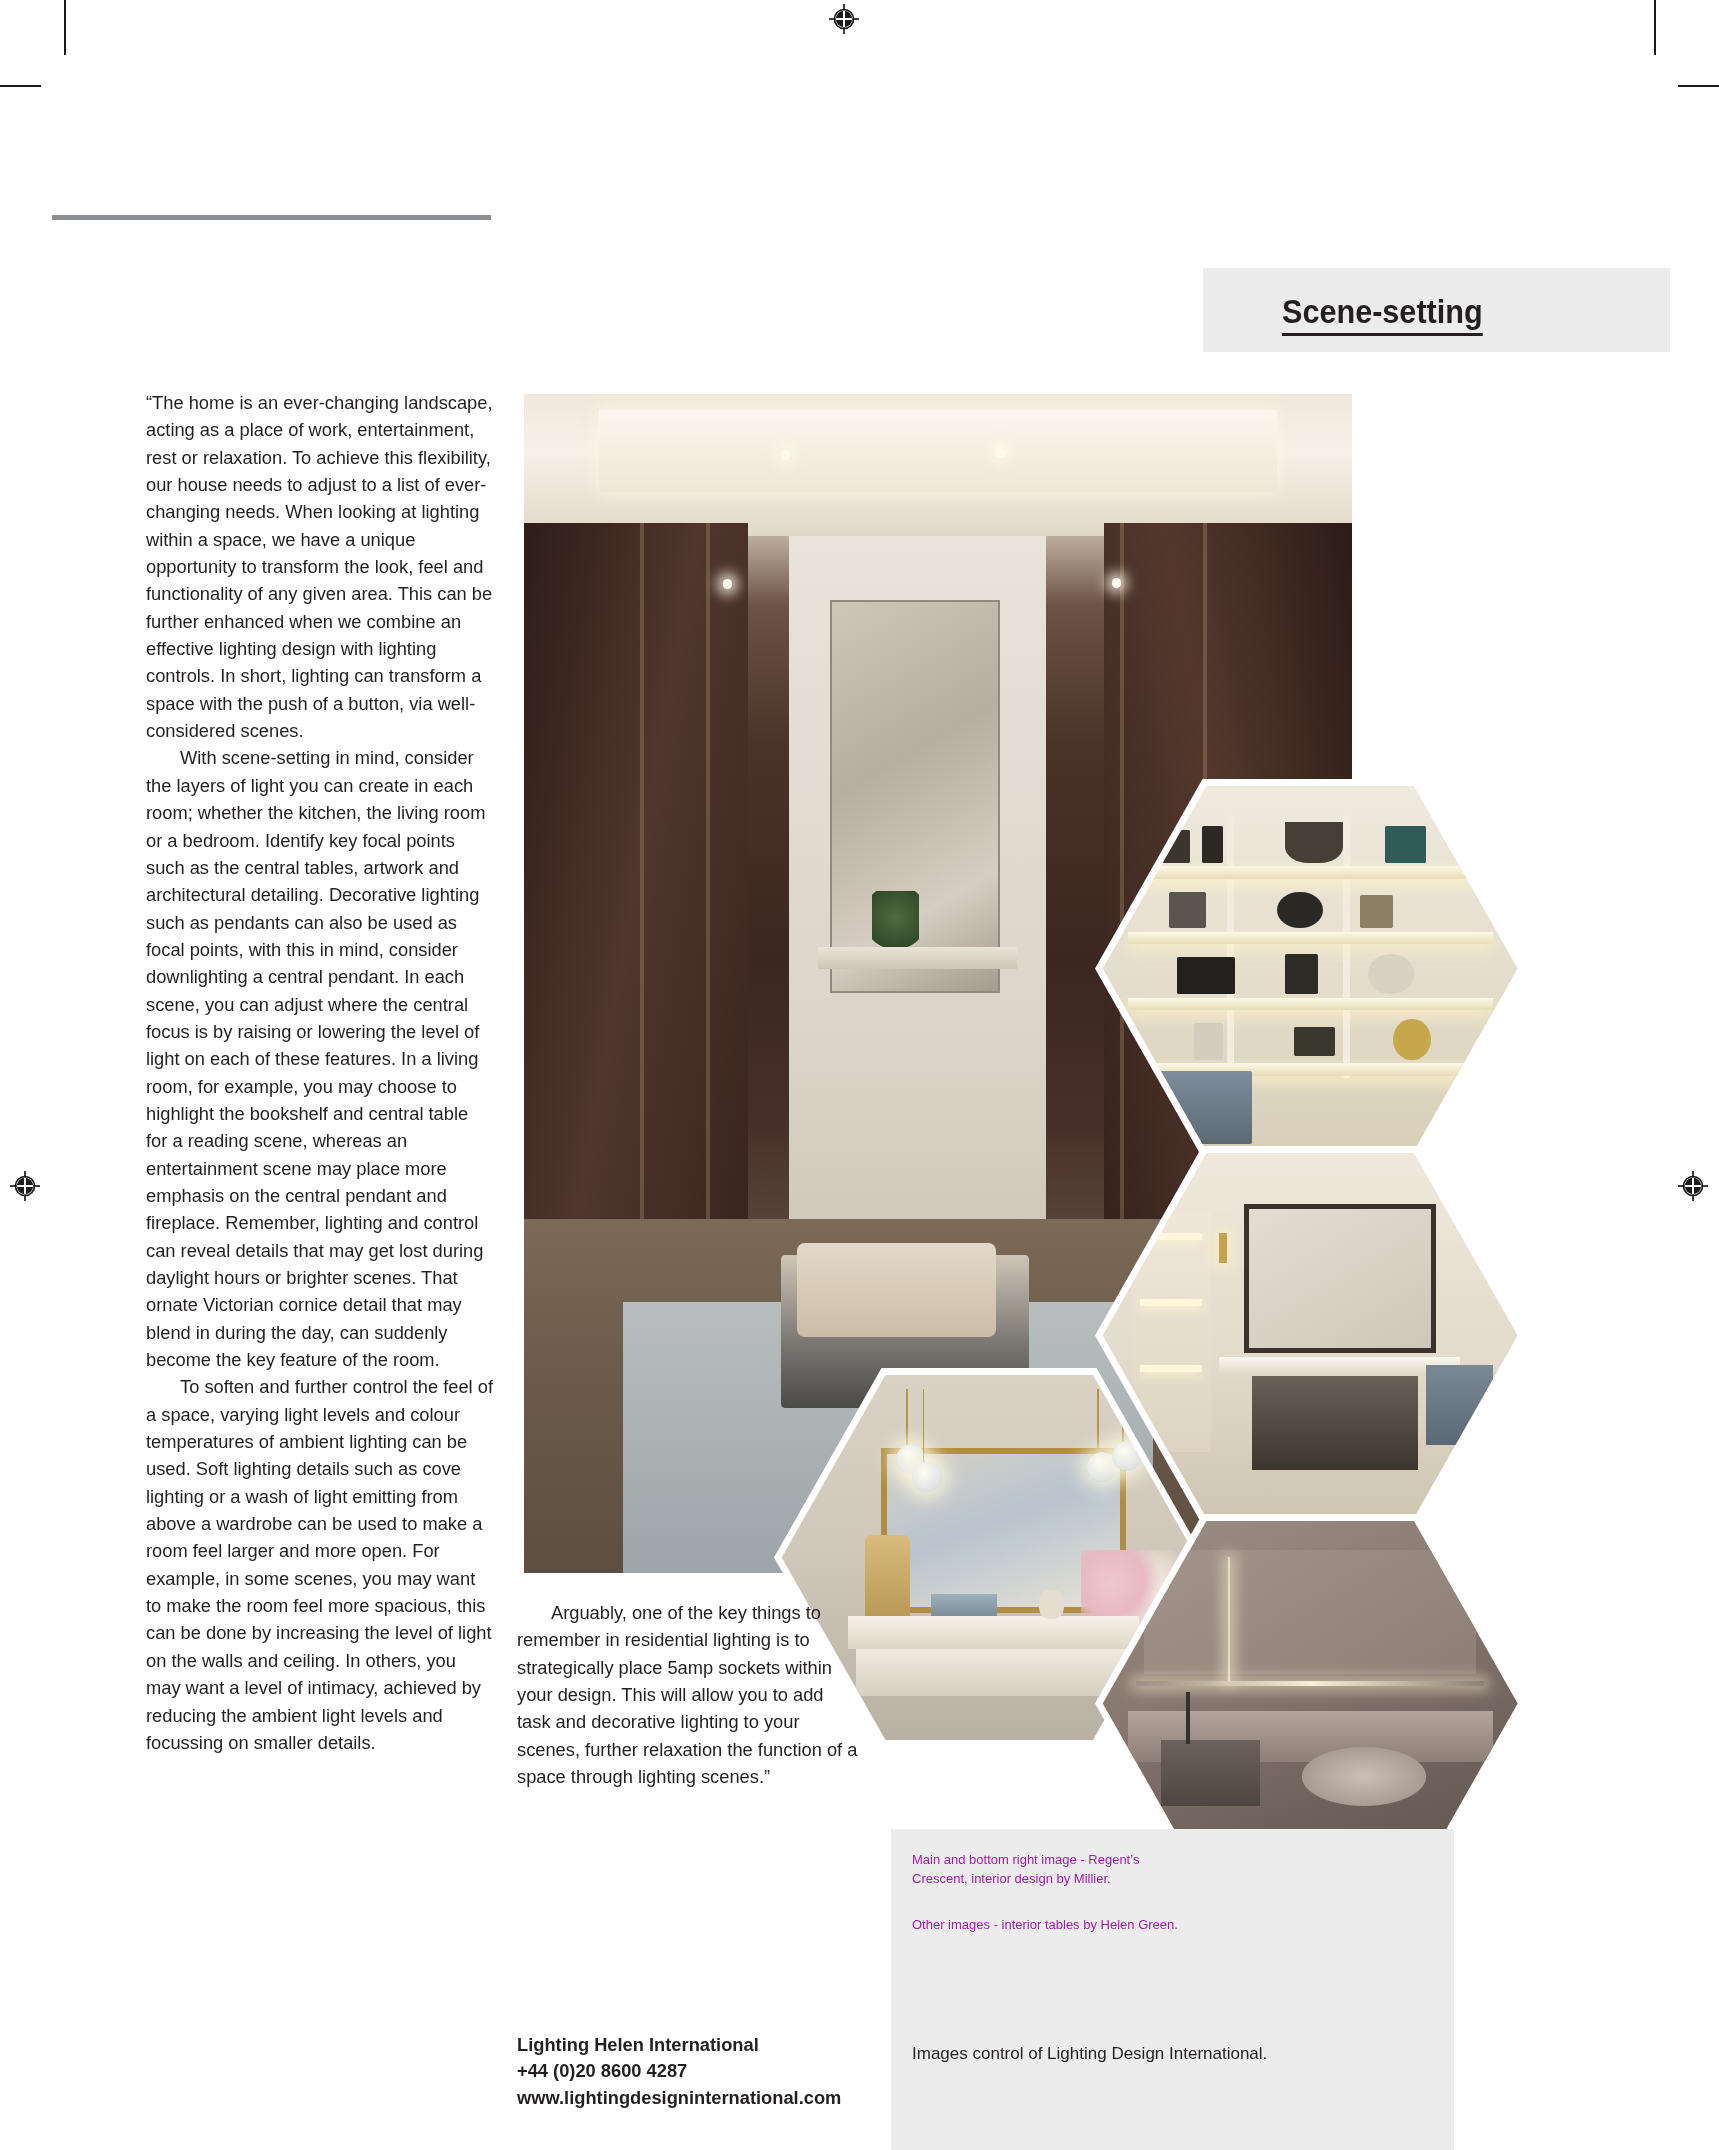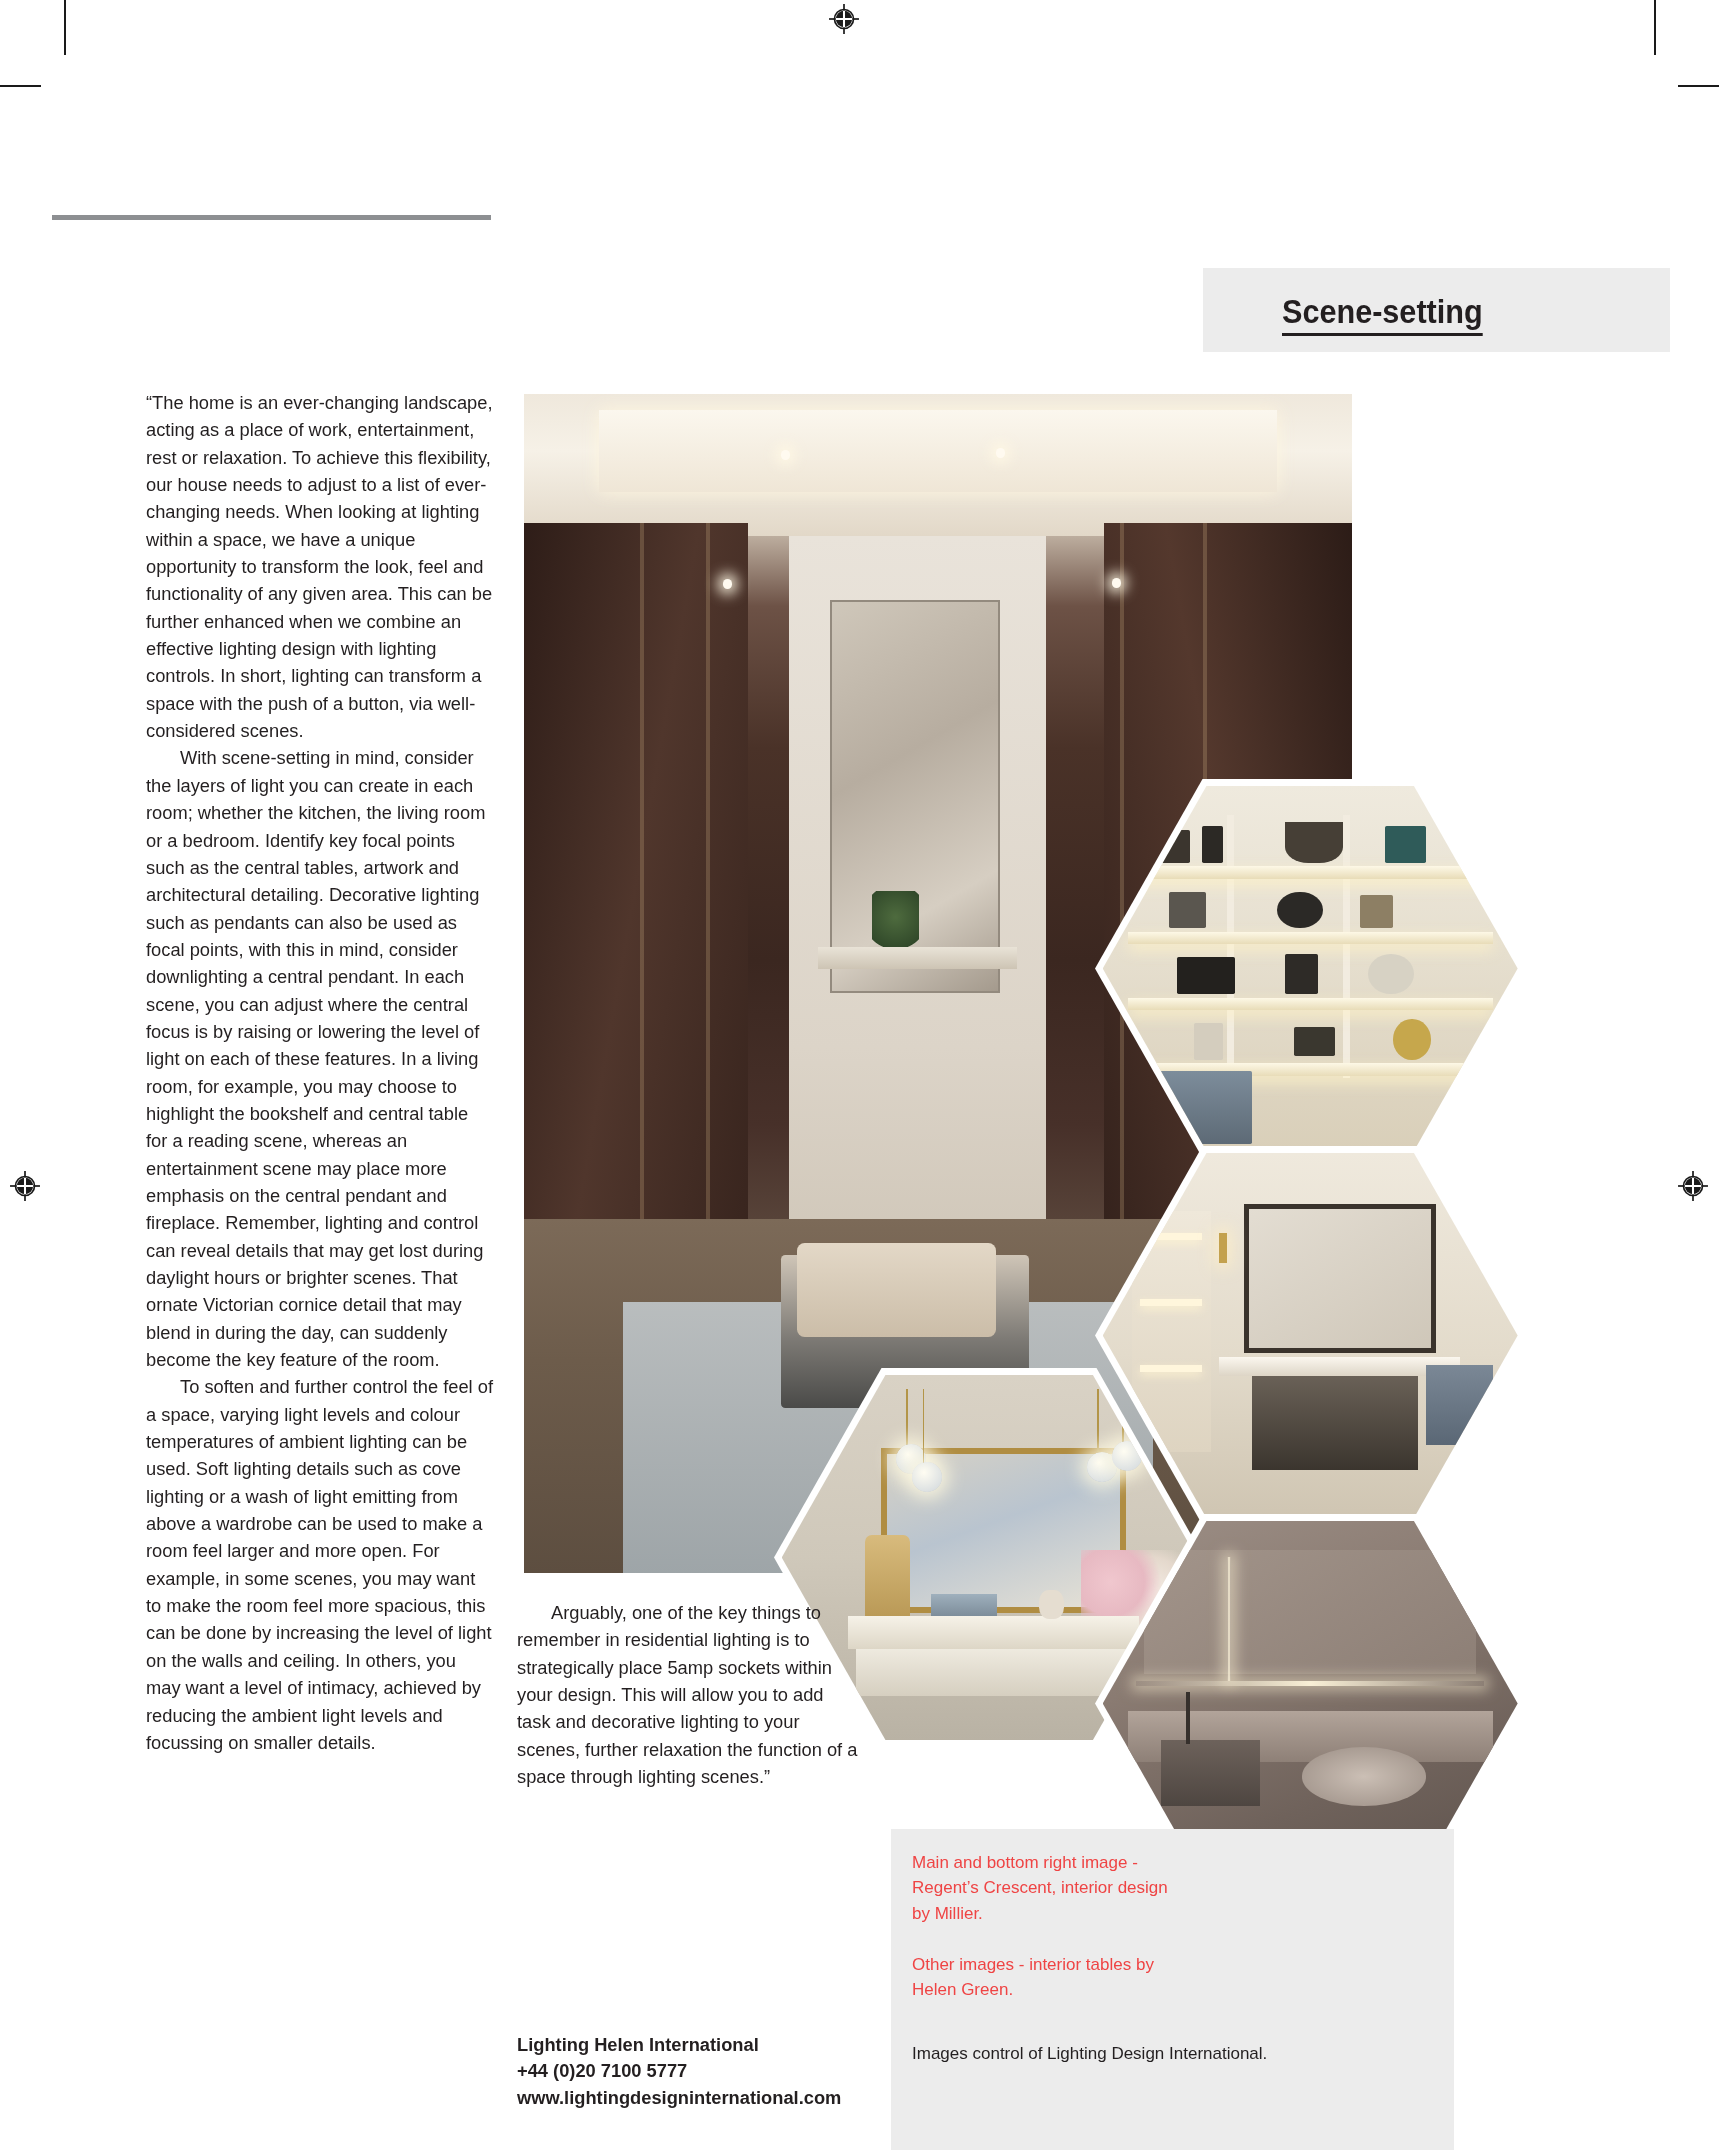--- a/index.html
+++ b/index.html
@@ -140,21 +140,21 @@
       background:radial-gradient(ellipse at 50% 50%,#cbbfb5,#9a8d84);border-radius:50%;}
   .h4 .sink{position:absolute;left:14%;top:60%;width:24%;height:18%;
       background:linear-gradient(180deg,#6d625b,#4e4641);}
   .h4 .tap{position:absolute;left:20%;top:47%;width:4.3px;height:52px;background:#36302c;}
   .h4 .lightstrip{position:absolute;background:linear-gradient(90deg,rgba(255,246,220,.15),rgba(255,246,220,.95),rgba(255,246,220,.15));
       box-shadow:0 0 13.8px 4.3px rgba(255,244,214,.55);}
 
   
   .cap-panel{position:absolute;left:891px;top:1829px;width:563px;height:326px;background:#ececec;}
   .cap-text{position:absolute;left:912px;top:1850px;width:267px;
-      font-size:17px;line-height:1.49;color:#ef4444;}
+      font-size:13px;line-height:1.49;color:#a21caf;}
   .cap-text p{margin:0 0 26px 0;}
   .cap-courtesy{position:absolute;left:912px;top:2041px;width:516px;
       font-size:17px;line-height:1.49;color:#231f20;}
 </style>
 </head>
 <body>
 
 <div class="page">
 
   <div class="crop" style="left:64px;top:0;width:2.2px;height:55px;"></div>
@@ -306,21 +306,21 @@
     <p class="ind">With scene-setting in mind, consider the layers of light you can create in each room; whether the kitchen, the living room or a bedroom. Identify key focal points such as the central tables, artwork and architectural detailing. Decorative lighting such as pendants can also be used as focal points, with this in mind, consider downlighting a central pendant. In each scene, you can adjust where the central focus is by raising or lowering the level of light on each of these features. In a living room, for example, you may choose to highlight the bookshelf and central table for a reading scene, whereas an entertainment scene may place more emphasis on the central pendant and fireplace. Remember, lighting and control can reveal details that may get lost during daylight hours or brighter scenes. That ornate Victorian cornice detail that may blend in during the day, can suddenly become the key feature of the room.</p>
     <p class="ind">To soften and further control the feel of a space, varying light levels and colour temperatures of ambient lighting can be used. Soft lighting details such as cove lighting or a wash of light emitting from above a wardrobe can be used to make a room feel larger and more open. For example, in some scenes, you may want to make the room feel more spacious, this can be done by increasing the level of light on the walls and ceiling. In others, you may want a level of intimacy, achieved by reducing the ambient light levels and focussing on smaller details.</p>
   </div>
 
   <div class="col" id="col2">
     <p class="ind">Arguably, one of the key things to remember in residential lighting is to strategically place 5amp sockets within your design. This will allow you to add task and decorative lighting to your scenes, further relaxation the function of a space through lighting scenes.”</p>
   </div>
 
   <div class="contact">
     <div>Lighting Helen International</div>
-    <div>+44 (0)20 7100 5777</div>
+    <div>+44 (0)20 8600 4287</div>
     <div>www.lightingdesigninternational.com</div>
   </div>
 
   <div class="cap-panel"></div>
   <div class="cap-text">
     <p>Main and bottom right image - Regent’s Crescent, interior design by Millier.</p>
     <p>Other images  - interior tables by Helen Green.</p>
   </div>
   <div class="cap-courtesy">Images control of Lighting Design International.</div>
 

